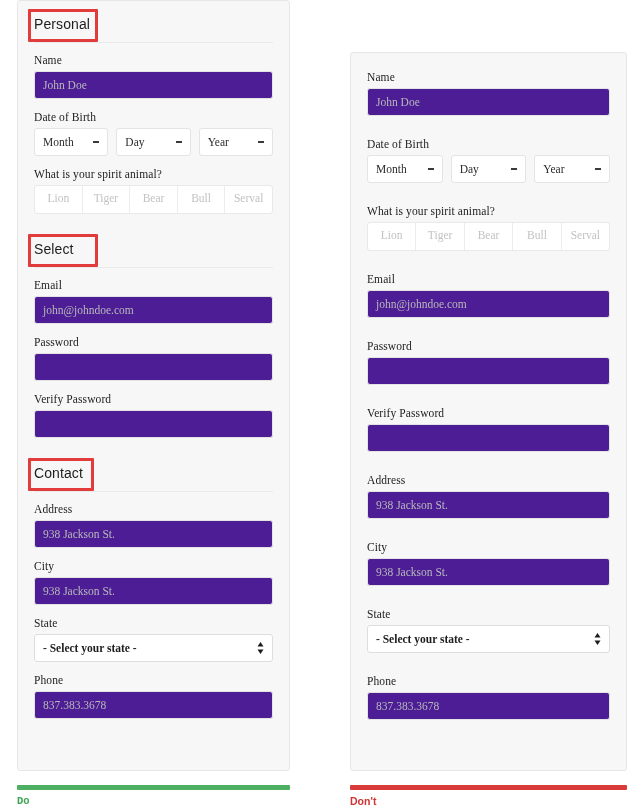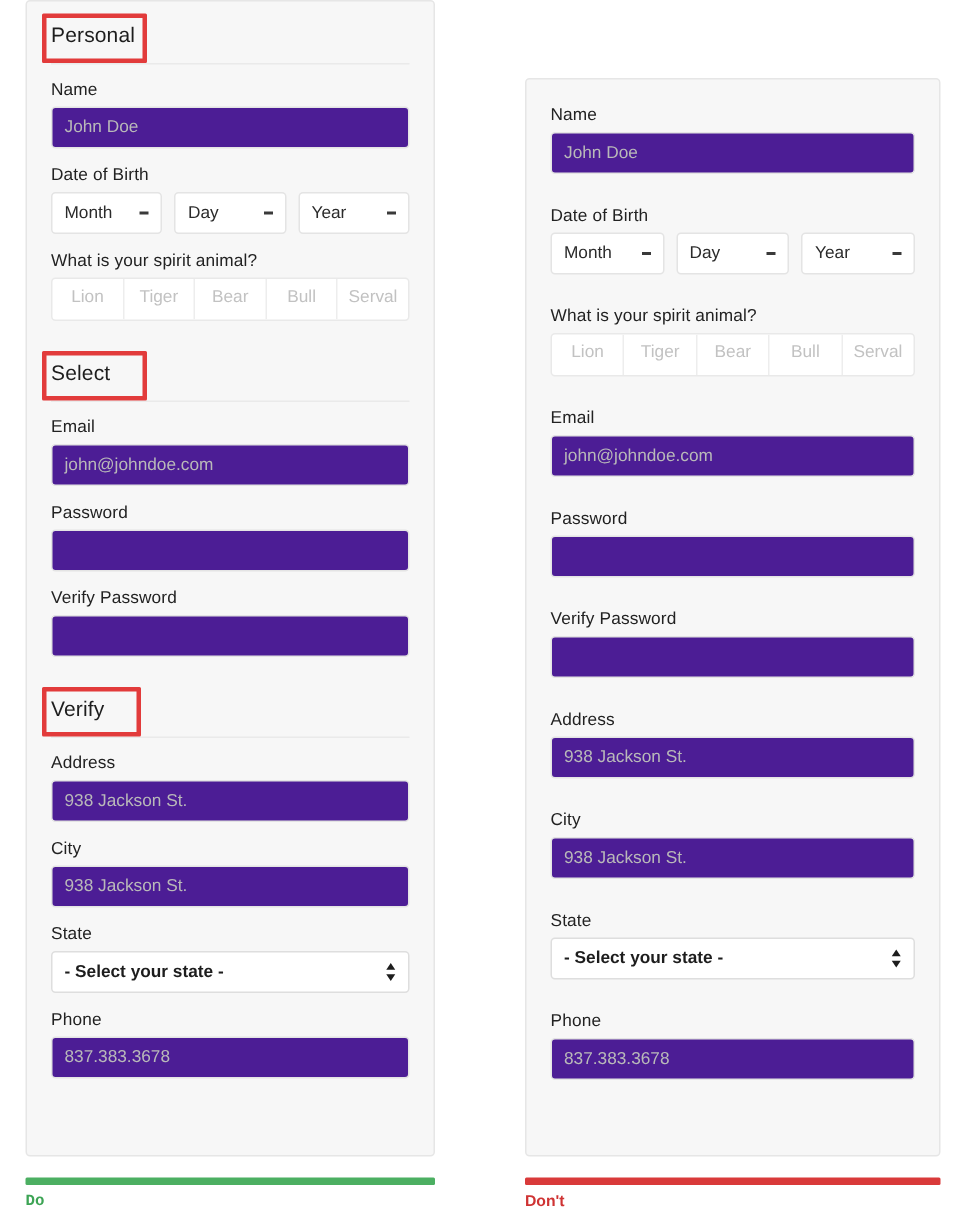--- a/index.html
+++ b/index.html
@@ -41,21 +41,21 @@
 
   
   .annot-box {
     position: absolute;
     border: 3px solid #e23b3b;
     pointer-events: none;
     border-radius: 1px;
   }
 
   
-  .field { margin-bottom: 12px; }
+  .field { margin-bottom: 12px; font-family: Liberation Serif, serif; }
   .field.loose { margin-bottom: 22px; }
   .field:last-child { margin-bottom: 0; }
 
   .label {
     display: block;
     font-size: 11.5px;
     color: #222222;
     margin-bottom: 5px;
     letter-spacing: .1px;
   }
@@ -215,21 +215,21 @@
         <span class="label">Password</span>
         <div class="input empty"></div>
       </div>
 
       <div class="field">
         <span class="label">Verify Password</span>
         <div class="input empty"></div>
       </div>
 
       <div class="section-head pad-top">
-        <span class="title">Verify</span>
+        <span class="title">Contact</span>
         <span class="annot-box" style="left:-6px; top:0px; width:66px; height:33px;"></span>
       </div>
 
       <div class="field">
         <span class="label">Address</span>
         <div class="input">938 Jackson St.</div>
       </div>
 
       <div class="field">
         <span class="label">City</span>

